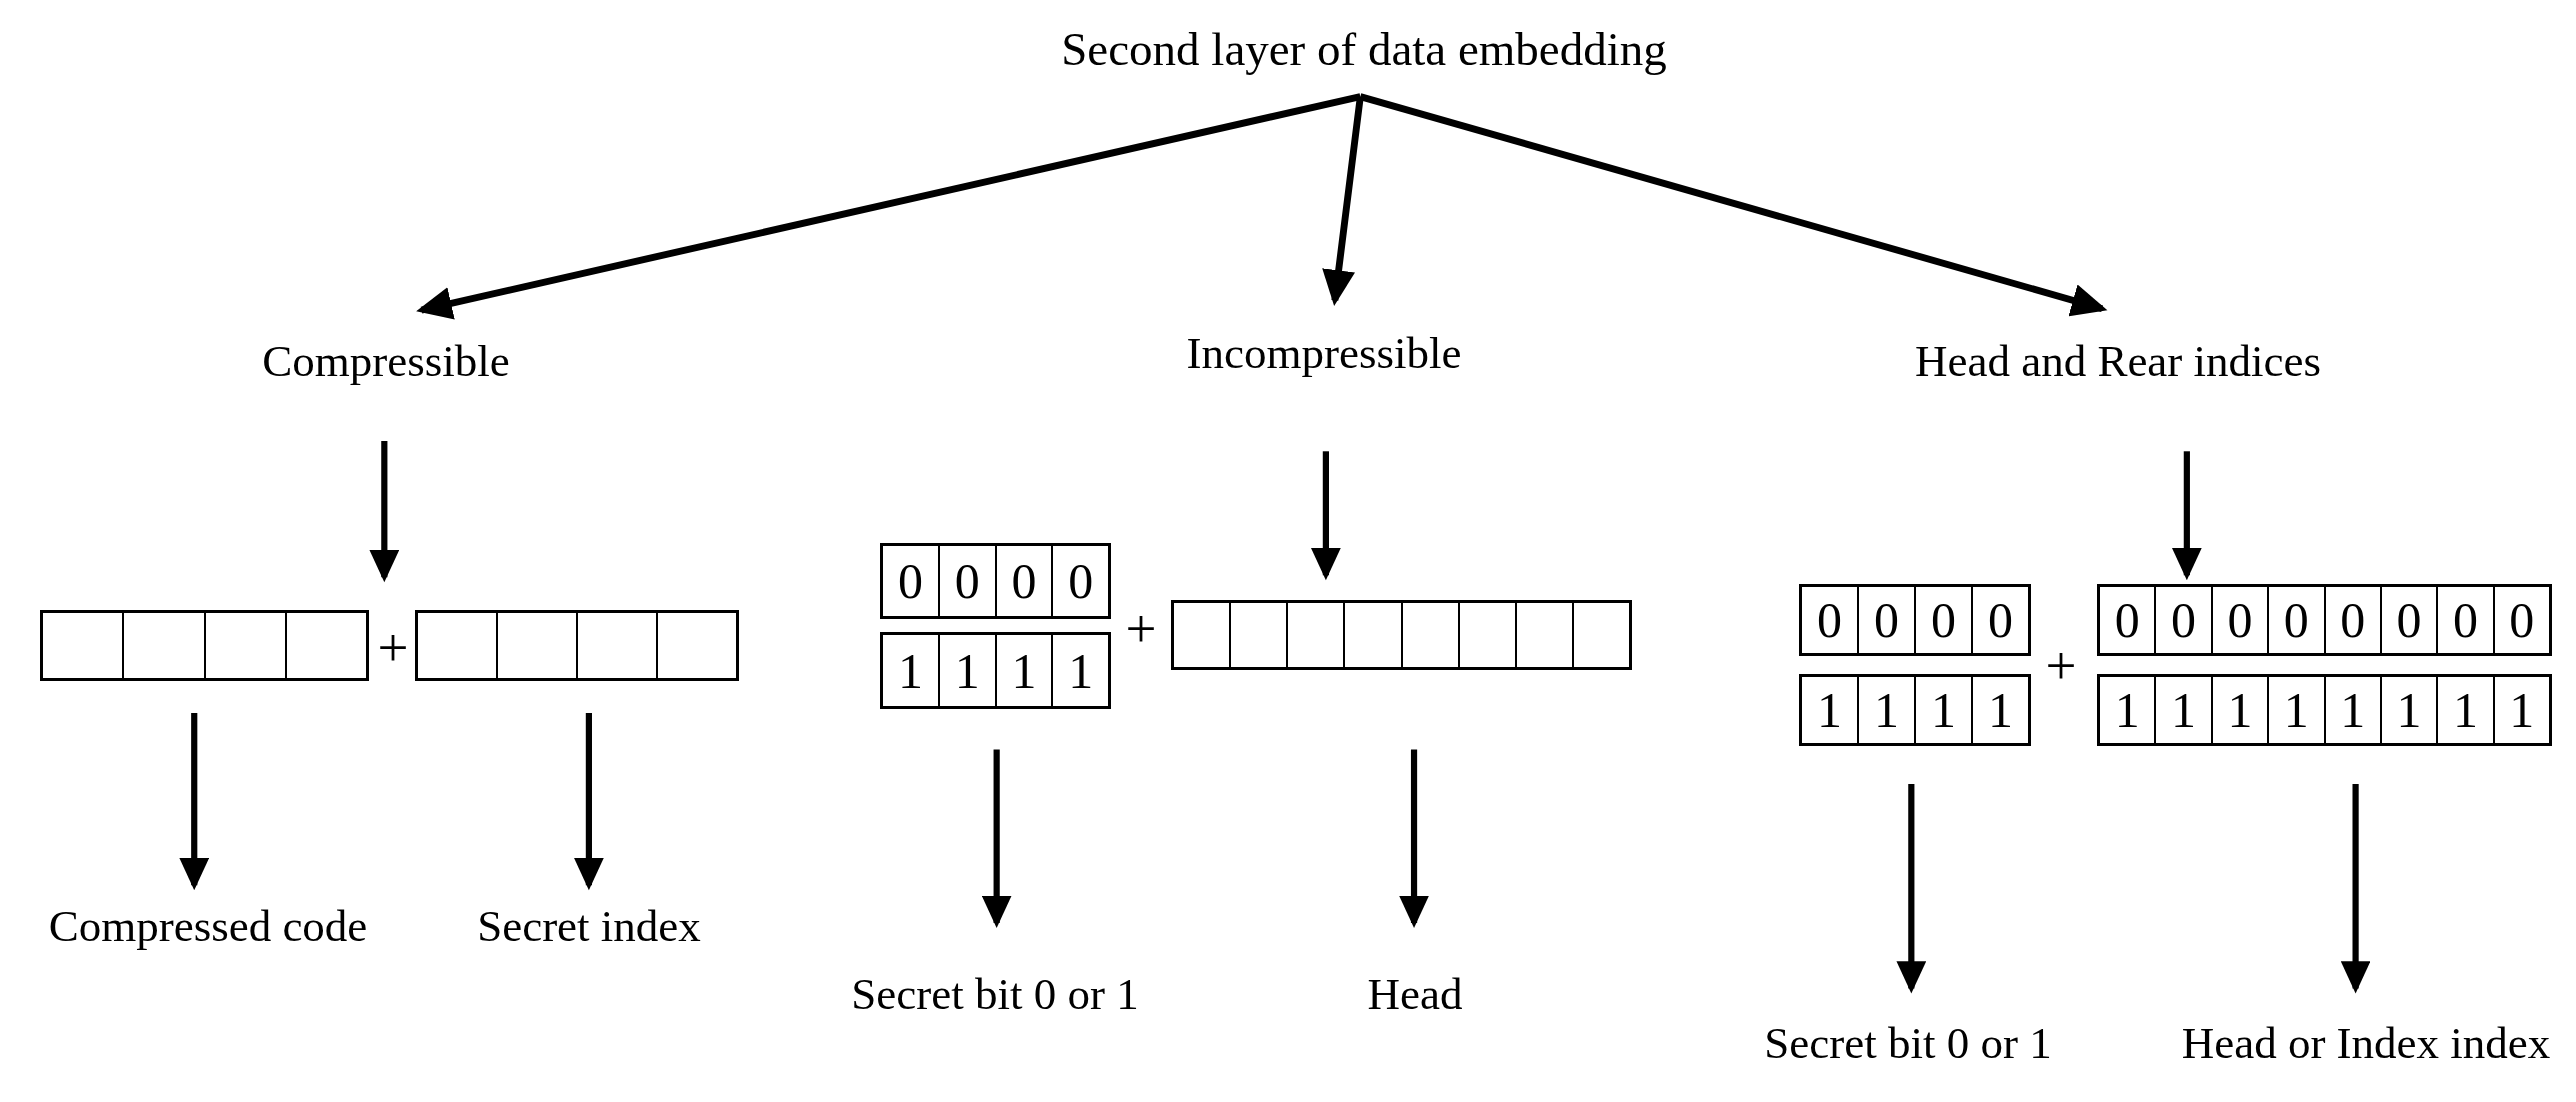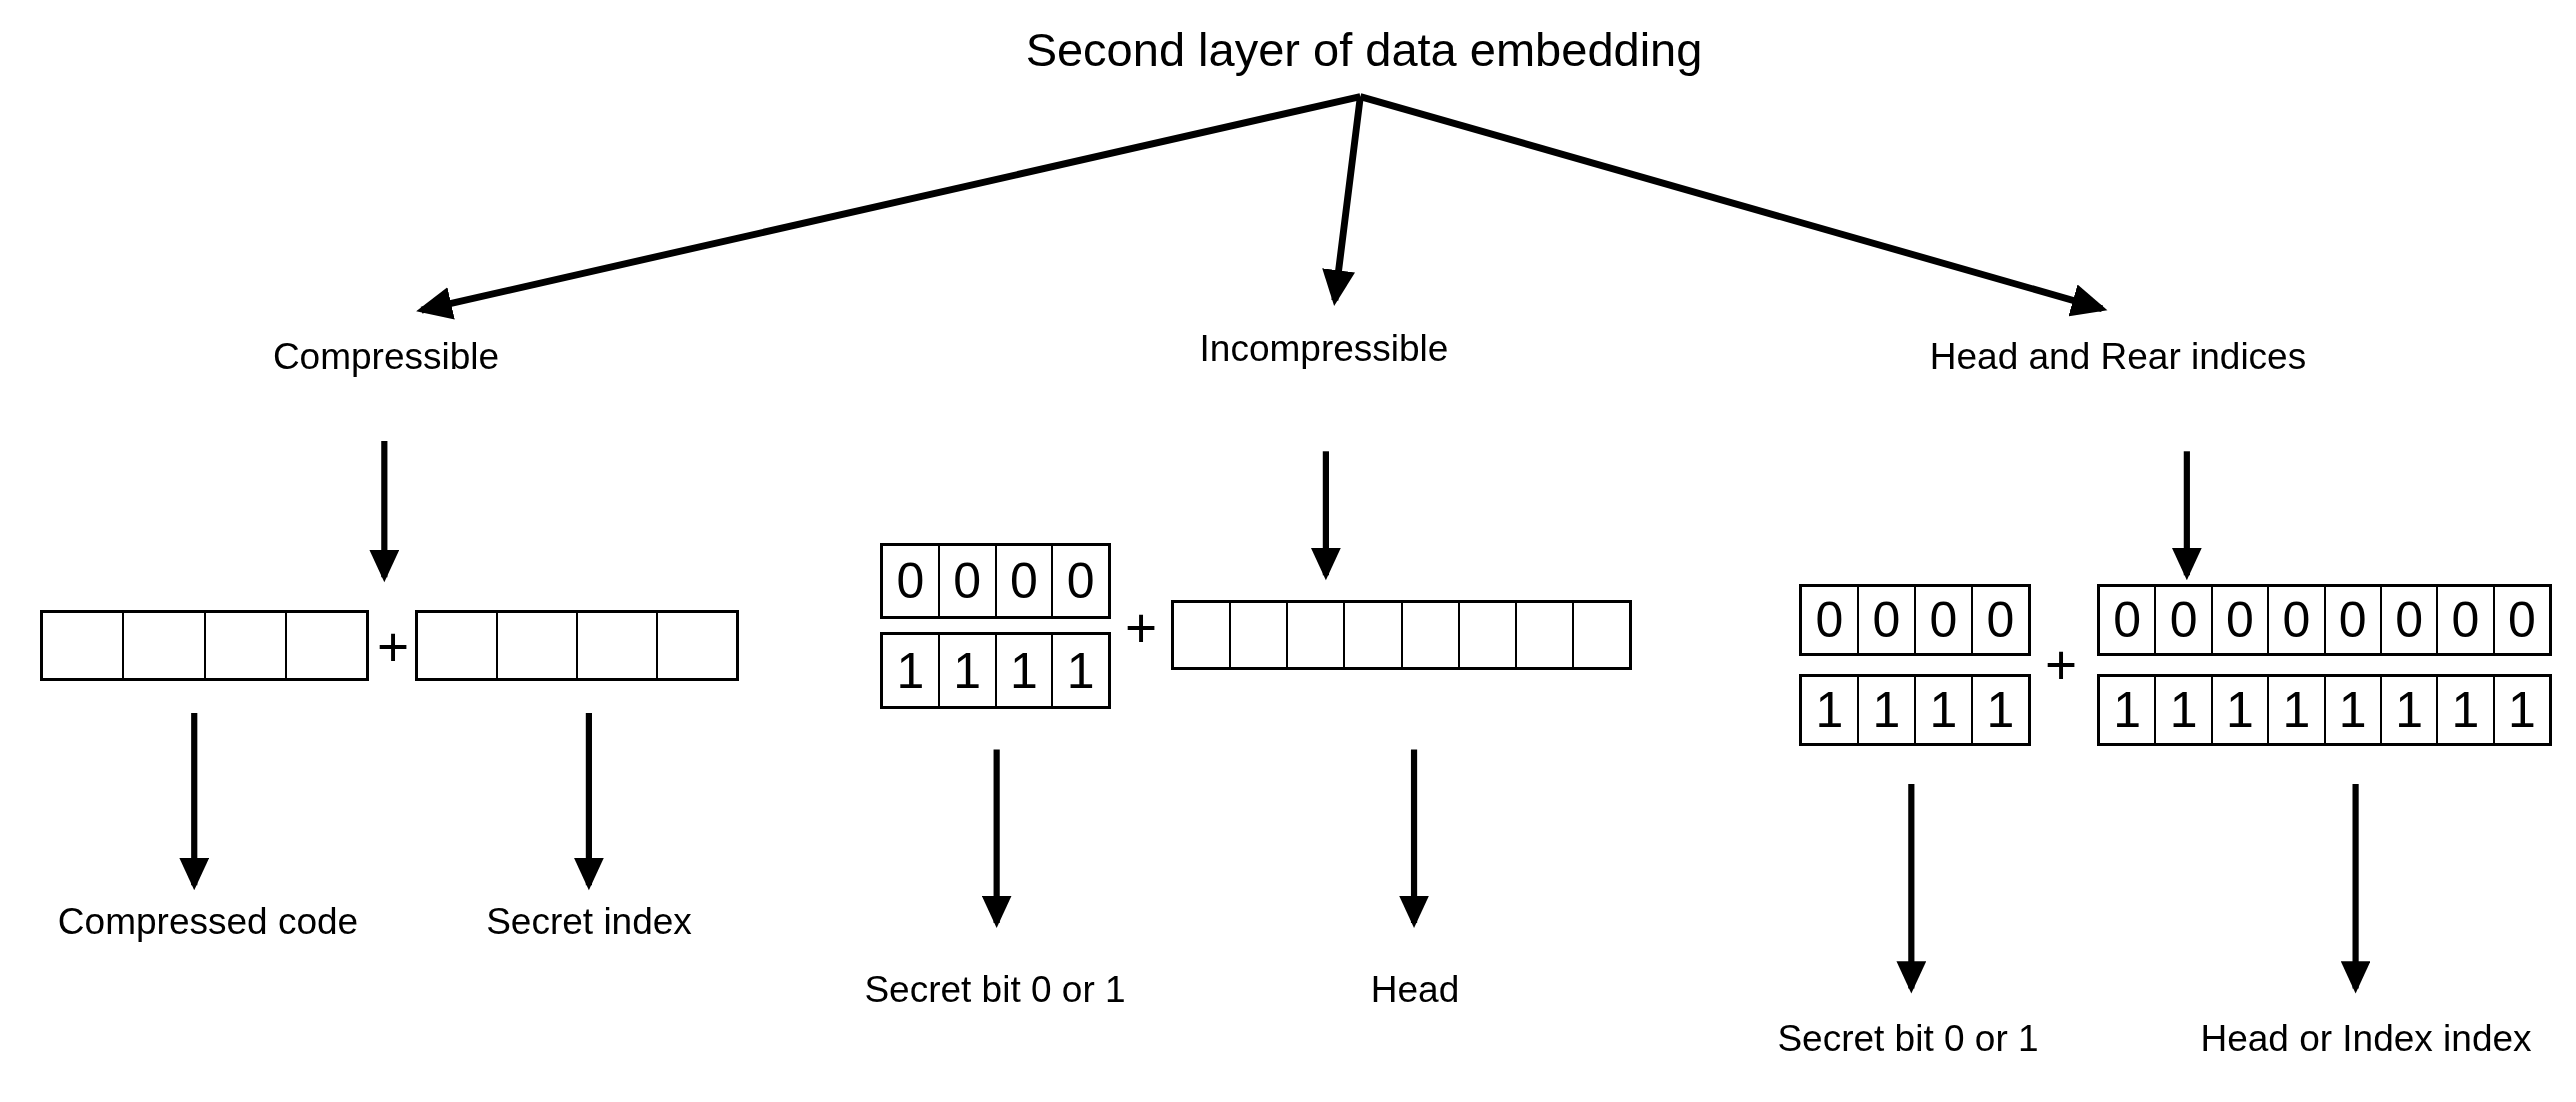--- a/index.html
+++ b/index.html
@@ -1,34 +1,34 @@
 <!DOCTYPE html>
 <html style="font-size:11px"><head>
 <meta charset="utf-8">
 <style>
   html, body { margin: 0; padding: 0; background: #ffffff; }
   .canvas {
     position: relative;
     width: 2576px;
     height: 1085px;
     background: #ffffff;
-    font-family: Liberation Sans, sans-serif;
+    font-family: Liberation Serif, serif;
     color: #000000;
     overflow: hidden;
   }
   .overlay {
     position: absolute;
     left: 0; top: 0;
     width: 2576px; height: 1103px;
   }
   .label {
     position: absolute;
     transform: translateX(-50%);
     white-space: nowrap;
-    font-size: 37px;
+    font-size: 45px;
     line-height: 1.1;
     text-align: center;
   }
   .title { font-size: 47px; }
   .bitbox {
     position: absolute;
     display: flex;
     box-sizing: border-box;
     border: 3.4px solid #000000;
     background: #ffffff;

